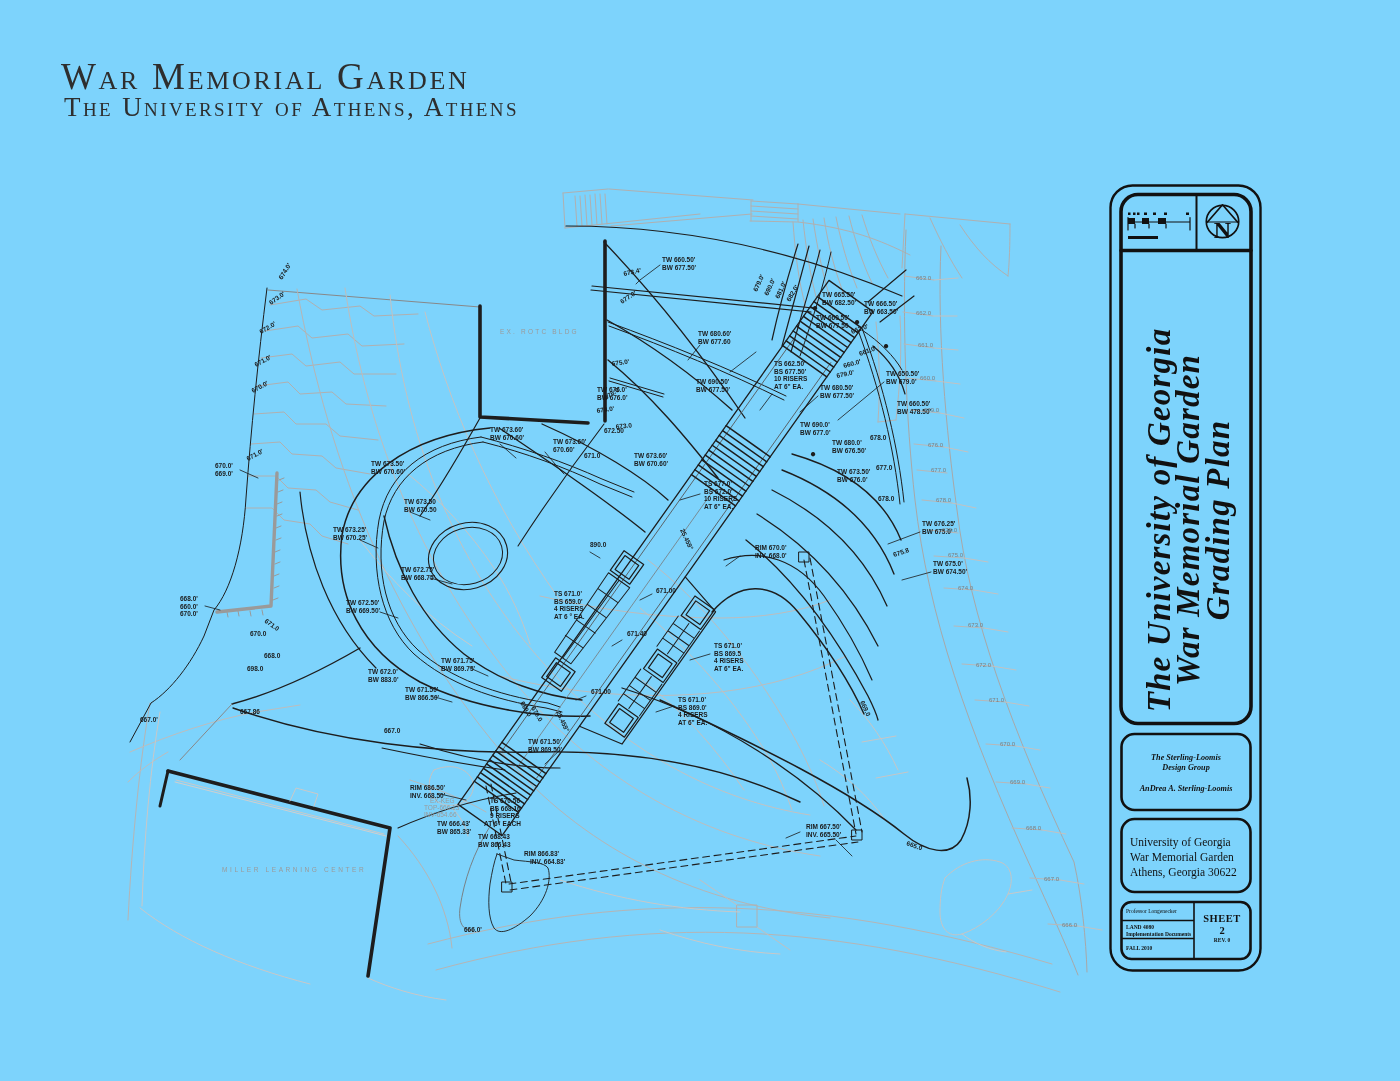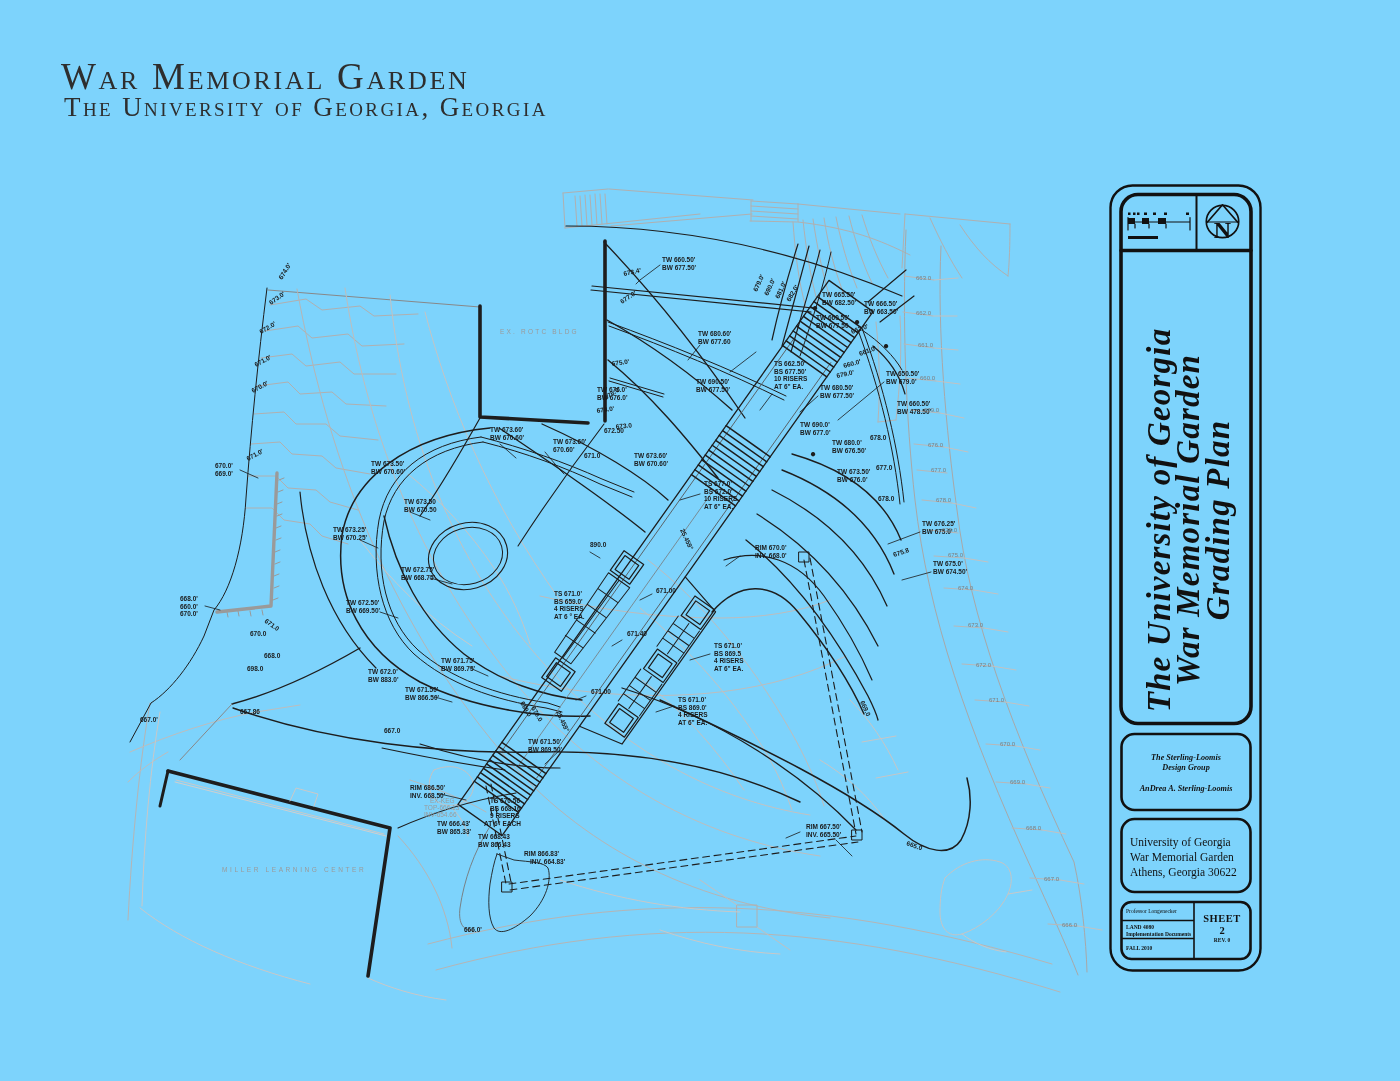--- a/index.html
+++ b/index.html
@@ -11,21 +11,21 @@
 .tg{font-family:"Liberation Sans",sans-serif;font-size:6.5px;fill:#9a9a9a}
 .e{font-family:"Liberation Sans",sans-serif;font-size:6px;fill:#7d7d7d}
 .e text{font-family:"Liberation Sans",sans-serif}
 </style>
 </head>
 <body>
 <div id="sheet">
 
 <div class="h1">War Memorial Garden</div>
 
-<div class="h2">The University of Georgia, Georgia</div>
+<div class="h2">The University of Athens, Athens</div>
 <svg width="1400" height="1081" viewBox="0 0 1400 1081">
 <g fill="none" stroke-linecap="round" stroke-linejoin="round">
 
 <g stroke="#b0b0b0" stroke-width="1">
 
 <path d="M 563,193 L 608,189 M 563,193 L 565,228 M 565,228 L 700,214 M 609,189 L 753,200 M 611,226 L 752,214"></path>
 
 <g>
 <path d="M 575,196 L 577,226 M 580,196 L 582,226 M 585,195 L 587,225 M 590,195 L 592,225 M 595,194 L 597,225 M 600,194 L 602,224 M 605,194 L 607,224"></path>
 </g>

